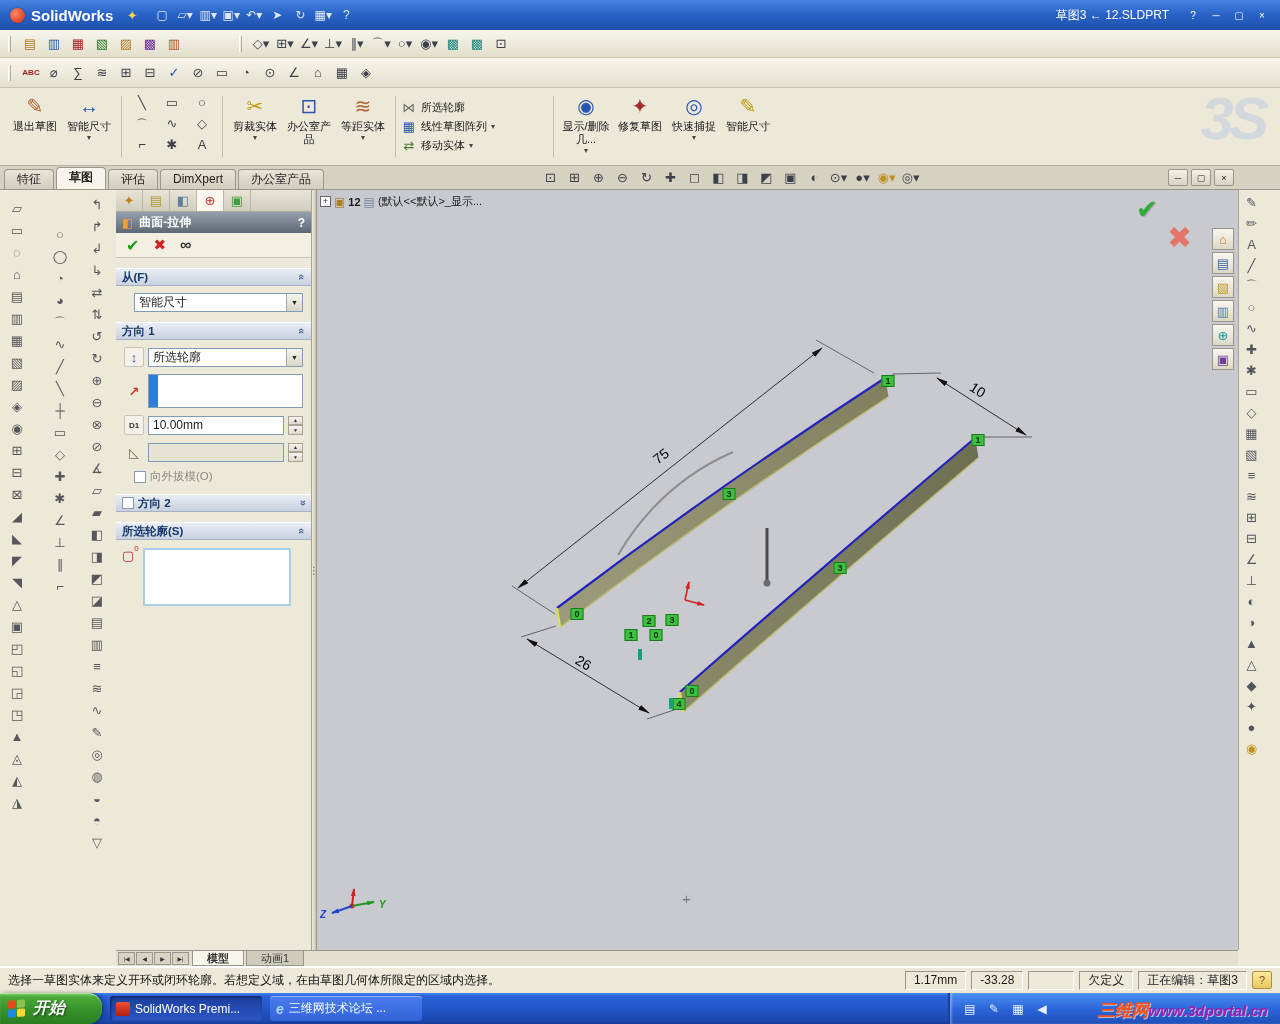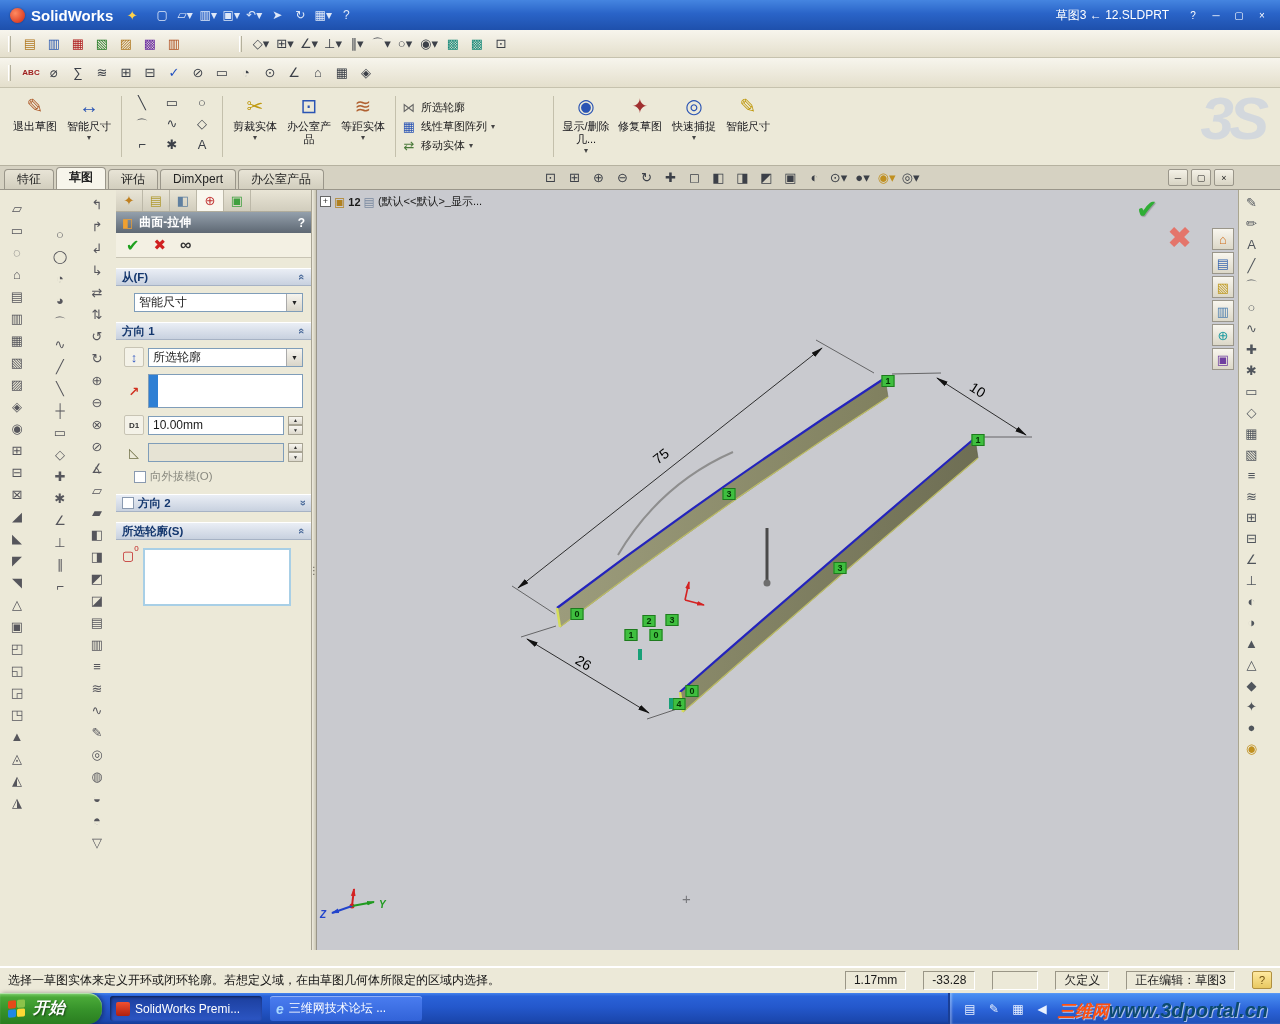--- a/index.html
+++ b/index.html
@@ -160,21 +160,21 @@
   .mnav{display:flex}
   .mnav-btn{width:17px;height:13px;background:#d8d4c4;border:1px solid #9a968a;font-size:6px;
     display:flex;align-items:center;justify-content:center;margin-right:1px;color:#333}
   .mtab{padding:0 14px;font-size:11px;height:15px;line-height:14px;background:#d0ccbc;
     border:1px solid #9a968a;border-top:none;color:#333;margin-left:2px}
   .mtab.active{background:#f8f6ec;font-weight:bold}
 
   
   .statusbar{position:absolute;left:0;top:966px;width:1280px;height:27px;background:#ece9d8;
     border-top:1px solid #fff;box-shadow:inset 0 1px 0 #fff;display:flex;align-items:center;
-    padding:0 8px;gap:17px;font-size:12px}
+    padding:0 8px;gap:5px;font-size:12px}
   .sb-msg{flex:1;white-space:nowrap;overflow:hidden;color:#111}
   .sb-cell{height:19px;display:flex;align-items:center;padding:0 8px;border:1px solid;
     border-color:#9a9687 #fff #fff #9a9687;white-space:nowrap}
   .sb-empty{width:46px}
   .sb-icon{width:20px;height:18px;background:linear-gradient(#ffe9a0,#e8c860);border:1px solid #b09040;
     border-radius:2px;font-size:11px;display:flex;align-items:center;justify-content:center;color:#705010}
 
   
   .taskbar{position:absolute;left:0;top:993px;width:1280px;height:31px;display:flex;align-items:flex-start;
     background:linear-gradient(180deg,#4584ee 0%,#2a62d8 10%,#2458cc 45%,#1b47ae 90%,#153c96 100%)}
@@ -194,21 +194,21 @@
   .tb-ico{width:14px;height:14px;border-radius:2px;flex:none}
   .sw-ico{background:linear-gradient(#f05030,#b02010)}
   .tb-e{color:#a8d8ff;font-weight:bold;font-style:italic;font-size:14px;flex:none}
   .tb-label{white-space:nowrap;overflow:hidden;font-size:12px}
   .tray{margin-left:auto;width:332px;height:31px;display:flex;align-items:center;gap:8px;padding-left:12px;
     background:linear-gradient(180deg,#4a90f4 0%,#2b63d8 55%,#1e4fb8 100%);
     border-left:2px solid #1a3f96;box-shadow:inset 2px 0 2px rgba(255,255,255,.3)}
   .tray-ico{color:#eaf2ff;font-size:12px;width:16px;text-align:center}
   .watermark{position:absolute;right:12px;top:999px;z-index:20;font-weight:bold;font-style:italic;white-space:nowrap}
   .wm1{font-size:17px;color:#ff5010;text-shadow:1px 1px 0 rgba(255,255,255,.6)}
-  .wm2{font-size:20px;color:#0c4a6e;text-shadow:1px 1px 0 rgba(255,255,255,.6)}
+  .wm2{font-size:15px;color:#a21caf;text-shadow:1px 1px 0 rgba(255,255,255,.6)}
 </style>
 </head>
 <body>
 
 <div id="root">
 
   <div class="titlebar">
     <div class="sw-logo">
       <span class="sw-mark"></span>
       <span>SolidWorks</span>
@@ -710,20 +710,30 @@
       <span class="ticon">◐</span>
       <span class="ticon">◑</span>
       <span class="ticon">▲</span>
       <span class="ticon">△</span>
       <span class="ticon">◆</span>
       <span class="ticon">✦</span>
       <span class="ticon">●</span>
       <span class="ticon" style="color: rgb(192, 144, 32);">◉</span>
     </div>
 
+  <div class="modeltabs">
+    <div class="mnav">
+        <span class="mnav-btn">|◀</span>
+        <span class="mnav-btn">◀</span>
+        <span class="mnav-btn">▶</span>
+        <span class="mnav-btn">▶|</span>
+      </div>
+    <span class="mtab active">模型</span>
+    <span class="mtab">动画1</span>
+  </div>
 
   <div class="statusbar">
     <span class="sb-msg">选择一草图实体来定义开环或闭环轮廓。若想定义域，在由草图几何体所限定的区域内选择。</span>
     <span class="sb-cell">1.17mm</span>
     <span class="sb-cell">-33.28</span>
     <span class="sb-cell sb-empty"></span>
     <span class="sb-cell">欠定义</span>
     <span class="sb-cell">正在编辑：草图3</span>
     <span class="sb-icon">?</span>
   </div>

